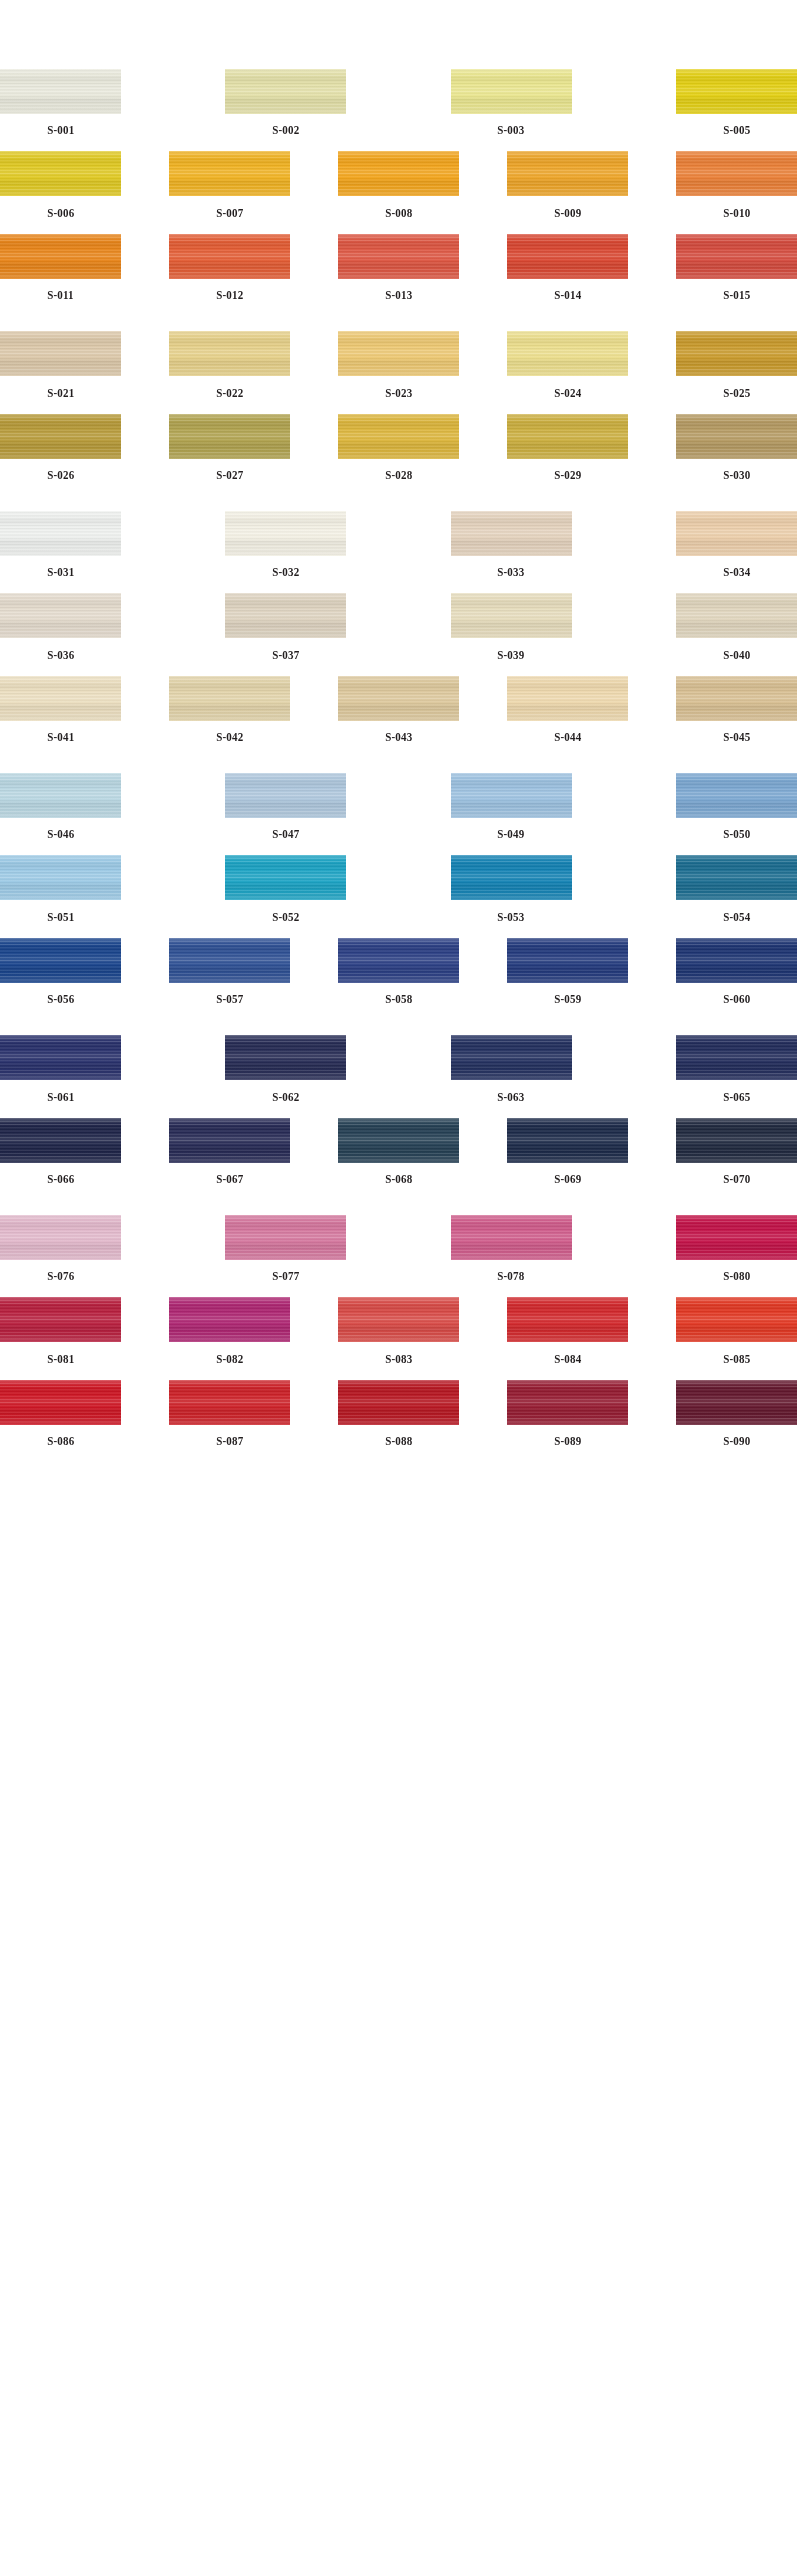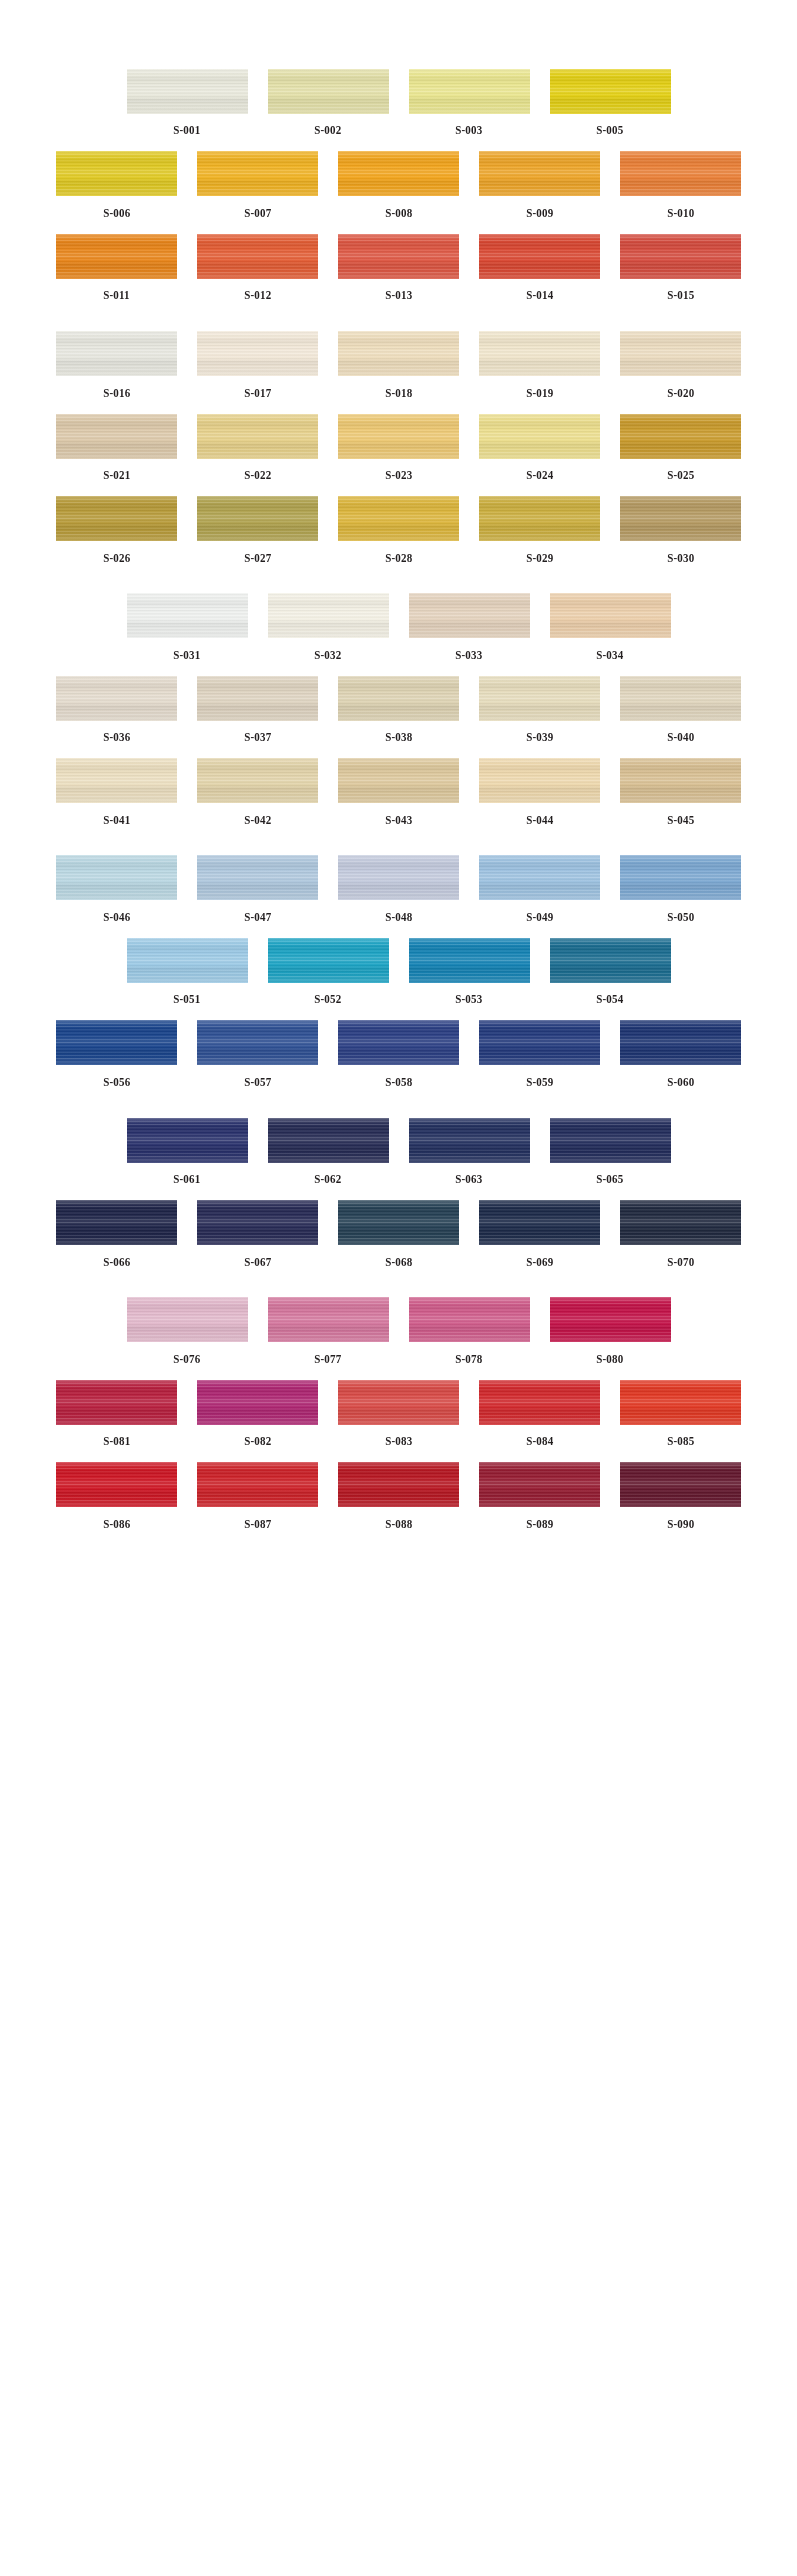--- a/index.html
+++ b/index.html
@@ -25,21 +25,21 @@
     box-sizing: border-box;
   }
 
   .group {
     margin-bottom: 29px;
   }
   .group:last-child { margin-bottom: 0; }
 
   .swatch-row {
     display: flex;
-    justify-content: center;
+    justify-content: space-between;
     margin-bottom: 14.3px;
   }
   .swatch-row:last-child { margin-bottom: 0; }
 
   .swatch-cell {
     width: 121px;
     margin-right: 20px;
     display: flex;
     flex-direction: column;
     align-items: center;
@@ -171,42 +171,20 @@
           </div>
           <div class="swatch-cell">
             <div class="swatch-chip" style="background-color: rgb(212, 74, 61);"></div>
             <div class="swatch-label">S-015</div>
           </div>
         </div>
       </div>
       <div class="group">
         <div class="swatch-row">
           <div class="swatch-cell">
-            <div class="swatch-chip" style="background-color: rgb(231, 231, 223);"></div>
-            <div class="swatch-label">S-016</div>
-          </div>
-          <div class="swatch-cell">
-            <div class="swatch-chip" style="background-color: rgb(242, 232, 216);"></div>
-            <div class="swatch-label">S-017</div>
-          </div>
-          <div class="swatch-cell">
-            <div class="swatch-chip" style="background-color: rgb(238, 221, 188);"></div>
-            <div class="swatch-label">S-018</div>
-          </div>
-          <div class="swatch-cell">
-            <div class="swatch-chip" style="background-color: rgb(240, 229, 203);"></div>
-            <div class="swatch-label">S-019</div>
-          </div>
-          <div class="swatch-cell">
-            <div class="swatch-chip" style="background-color: rgb(236, 220, 192);"></div>
-            <div class="swatch-label">S-020</div>
-          </div>
-        </div>
-        <div class="swatch-row">
-          <div class="swatch-cell">
             <div class="swatch-chip" style="background-color: rgb(220, 200, 169);"></div>
             <div class="swatch-label">S-021</div>
           </div>
           <div class="swatch-cell">
             <div class="swatch-chip" style="background-color: rgb(230, 208, 137);"></div>
             <div class="swatch-label">S-022</div>
           </div>
           <div class="swatch-cell">
             <div class="swatch-chip" style="background-color: rgb(237, 200, 114);"></div>
             <div class="swatch-label">S-023</div>
@@ -265,24 +243,20 @@
         <div class="swatch-row">
           <div class="swatch-cell">
             <div class="swatch-chip" style="background-color: rgb(228, 219, 205);"></div>
             <div class="swatch-label">S-036</div>
           </div>
           <div class="swatch-cell">
             <div class="swatch-chip" style="background-color: rgb(222, 211, 192);"></div>
             <div class="swatch-label">S-037</div>
           </div>
           <div class="swatch-cell">
-            <div class="swatch-chip" style="background-color: rgb(221, 210, 178);"></div>
-            <div class="swatch-label">S-038</div>
-          </div>
-          <div class="swatch-cell">
             <div class="swatch-chip" style="background-color: rgb(230, 220, 188);"></div>
             <div class="swatch-label">S-039</div>
           </div>
           <div class="swatch-cell">
             <div class="swatch-chip" style="background-color: rgb(224, 213, 189);"></div>
             <div class="swatch-label">S-040</div>
           </div>
         </div>
         <div class="swatch-row">
           <div class="swatch-cell">
@@ -311,24 +285,20 @@
         <div class="swatch-row">
           <div class="swatch-cell">
             <div class="swatch-chip" style="background-color: rgb(185, 215, 226);"></div>
             <div class="swatch-label">S-046</div>
           </div>
           <div class="swatch-cell">
             <div class="swatch-chip" style="background-color: rgb(174, 199, 221);"></div>
             <div class="swatch-label">S-047</div>
           </div>
           <div class="swatch-cell">
-            <div class="swatch-chip" style="background-color: rgb(195, 202, 221);"></div>
-            <div class="swatch-label">S-048</div>
-          </div>
-          <div class="swatch-cell">
             <div class="swatch-chip" style="background-color: rgb(156, 193, 224);"></div>
             <div class="swatch-label">S-049</div>
           </div>
           <div class="swatch-cell">
             <div class="swatch-chip" style="background-color: rgb(123, 167, 209);"></div>
             <div class="swatch-label">S-050</div>
           </div>
         </div>
         <div class="swatch-row">
           <div class="swatch-cell">

